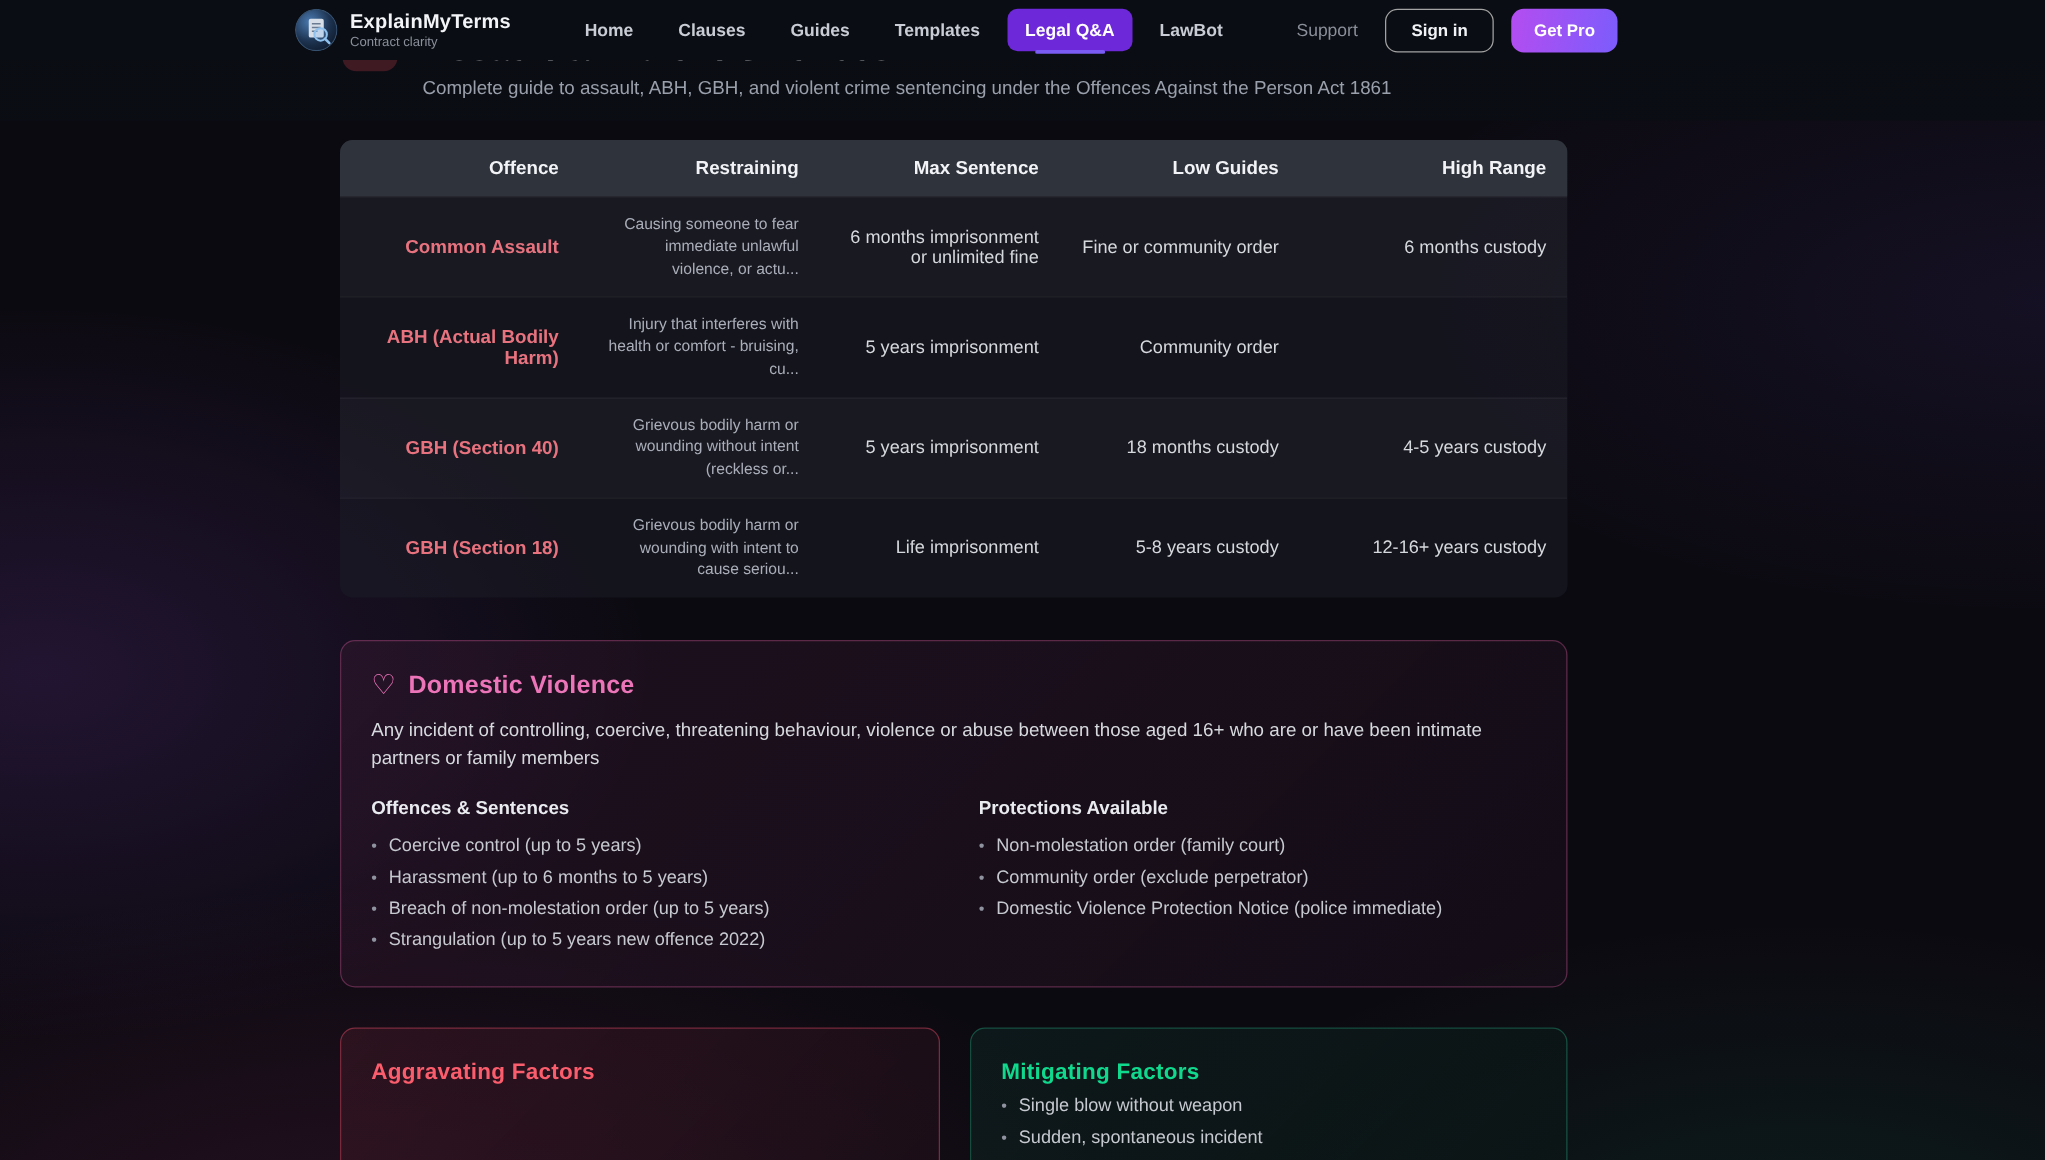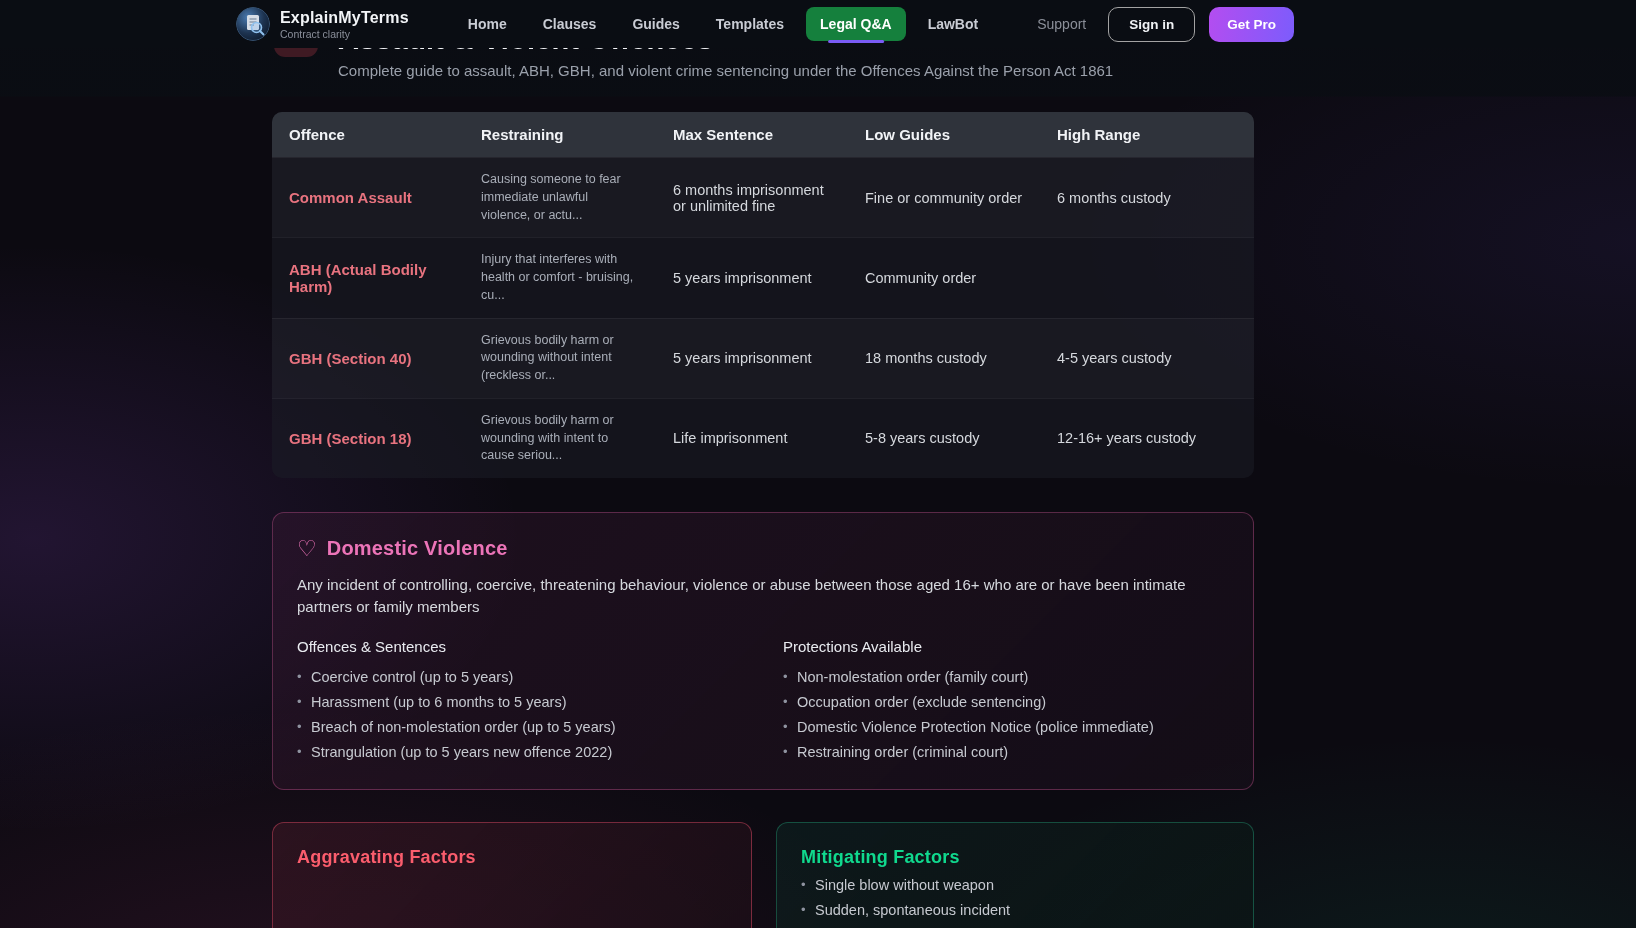--- a/index.html
+++ b/index.html
@@ -18,21 +18,21 @@
 
   
   .navbar { position:fixed; top:0; left:0; width:1636px; height:48px; background:#0a0d13; z-index:20; }
   .navbar-inner { width:1058px; margin-left:236px; height:48px; display:flex; align-items:center; }
   .brand { display:flex; align-items:center; gap:10px; cursor:pointer; }
   .logo { width:34px; height:34px; border-radius:50%; flex:0 0 auto; }
   .brand-text .brand-name { font-size:16px; font-weight:bold; color:#f2f4f7; letter-spacing:.2px; }
   .brand-text .brand-tag  { font-size:10.5px; color:#8a8f9a; margin-top:1px; }
   .nav-links { flex:1; display:flex; justify-content:center; align-items:center; gap:8px; }
   .nav-link { position:relative; font-size:14px; font-weight:600; color:#c9ccd4; padding:9px 14px; border-radius:8px; cursor:pointer; text-decoration:none; white-space:nowrap; }
-  .nav-link.active { background:#15803d; color:#ffffff; }
+  .nav-link.active { background:#6d28d9; color:#ffffff; }
   .nav-link.active::after { content:""; position:absolute; left:50%; transform:translateX(-50%); bottom:-2px; width:56%; height:3px; border-radius:2px; background:#7a5cf5; }
   .nav-right { display:flex; align-items:center; gap:14px; }
   .support-link { font-size:14px; color:#8b8f99; cursor:pointer; margin-right:8px; }
   .btn-signin { font-size:13.5px; font-weight:bold; color:#f0f2f5; background:transparent; border:1px solid #a3a3a3; border-radius:10px; padding:9px 20px; cursor:pointer; }
   .btn-getpro { font-size:13.5px; font-weight:bold; color:#ffffff; background:linear-gradient(100deg,#b44df0,#7c5cfc); border:none; border-radius:10px; padding:10px 18px; cursor:pointer; }
 
   
   .content { width:982px; margin-left:272px; position:relative; }
 
   
@@ -43,34 +43,34 @@
   .hero-title { font-size:29px; line-height:34px; font-weight:bold; color:#f3f4f7; letter-spacing:.2px; }
   .hero-subtitle { font-size:15px; color:#9aa0ab; margin-top:6px; }
 
   
   .table-card { margin-top:33px; border-radius:10px; overflow:hidden; background:rgba(27,30,38,0.55); box-shadow:0 1px 0 rgba(255,255,255,0.04) inset; }
   .trow { display:grid; grid-template-columns:192px 192px 192px 192px 1fr; align-items:center; }
   .thead { background:#2f333b; }
   .thead .tcell { font-size:15px; font-weight:bold; color:#f1f3f6; padding:14px 17px; }
   .tbody .trow { border-top:1px solid rgba(255,255,255,0.06); }
   .tbody .trow:nth-child(odd) { background:rgba(255,255,255,0.025); }
-  .tcell { padding:13px 17px; font-size:14.5px; color:#d5d8dd; }
+  .tcell { padding:13px 17px; font-size:14.5px; color:#d5d8dd;text-align:right; }
   .tcell.offence { font-size:15px; font-weight:bold; color:#e8737f; cursor:pointer; }
   .tcell.definition { font-size:12.5px; line-height:1.42; color:#a9aeb8; }
   .tbody .trow:first-child { min-height:78px; }
   .tbody .trow { min-height:62px; }
 
   
   .dv-card { margin-top:34px; border:1px solid rgba(236,100,170,0.32); border-radius:12px; padding:24px; background:linear-gradient(135deg, rgba(60,26,52,0.40), rgba(26,16,28,0.55)); }
   .dv-title-row { display:flex; align-items:center; gap:10px; }
   .dv-heart { color:#ec74b8; font-size:22px; line-height:1; font-family:"DejaVu Sans",sans-serif; }
   .dv-title { font-size:20px; font-weight:bold; color:#ec74b8; letter-spacing:.2px; }
   .dv-desc { margin-top:14px; font-size:15px; line-height:1.45; color:#d6d9de; max-width:930px; }
   .dv-cols { display:grid; grid-template-columns:1fr 1fr; gap:0 40px; margin-top:20px; }
-  .dv-col-heading { font-size:15px; font-weight:normal; color:#e9ebf0; margin-bottom:10px; }
+  .dv-col-heading { font-size:15px; font-weight:bold; color:#e9ebf0; margin-bottom:10px; }
 
   ul.bullets { list-style:none; }
   ul.bullets li { font-size:14.5px; color:#c6c9d0; padding:4.5px 0 4.5px 14px; position:relative; }
   ul.bullets li::before { content:"•"; position:absolute; left:0; top:4.5px; color:#8f93a0; font-size:13px; }
 
   
   .factors { display:grid; grid-template-columns:480px 478px; gap:24px; margin-top:32px; }
   .factor-card { border-radius:12px; padding:24px 24px 28px 24px; }
   .factor-card.aggravating { border:1px solid rgba(244,80,110,0.42); background:linear-gradient(135deg, rgba(70,26,40,0.45), rgba(32,16,25,0.6)); }
   .factor-card.mitigating  { border:1px solid rgba(45,212,160,0.30); background:linear-gradient(135deg, rgba(14,40,37,0.5), rgba(12,22,21,0.65)); }
@@ -206,25 +206,24 @@
             <li>Strangulation (up to 5 years new offence 2022)</li>
 
         </ul>
       </div>
       <div>
         <div class="dv-col-heading">Protections Available</div>
         <ul class="bullets">
 
             <li>Non-molestation order (family court)</li>
 
-            <li>Occupation order (exclude sentencing)</li>
+            <li>Community order (exclude perpetrator)</li>
 
             <li>Domestic Violence Protection Notice (police immediate)</li>
 
-            <li>Restraining order (criminal court)</li>
 
         </ul>
       </div>
     </div>
   </div>
 
   <div class="factors">
     <div class="factor-card aggravating">
       <div class="factor-title">Aggravating Factors</div>
     </div>

